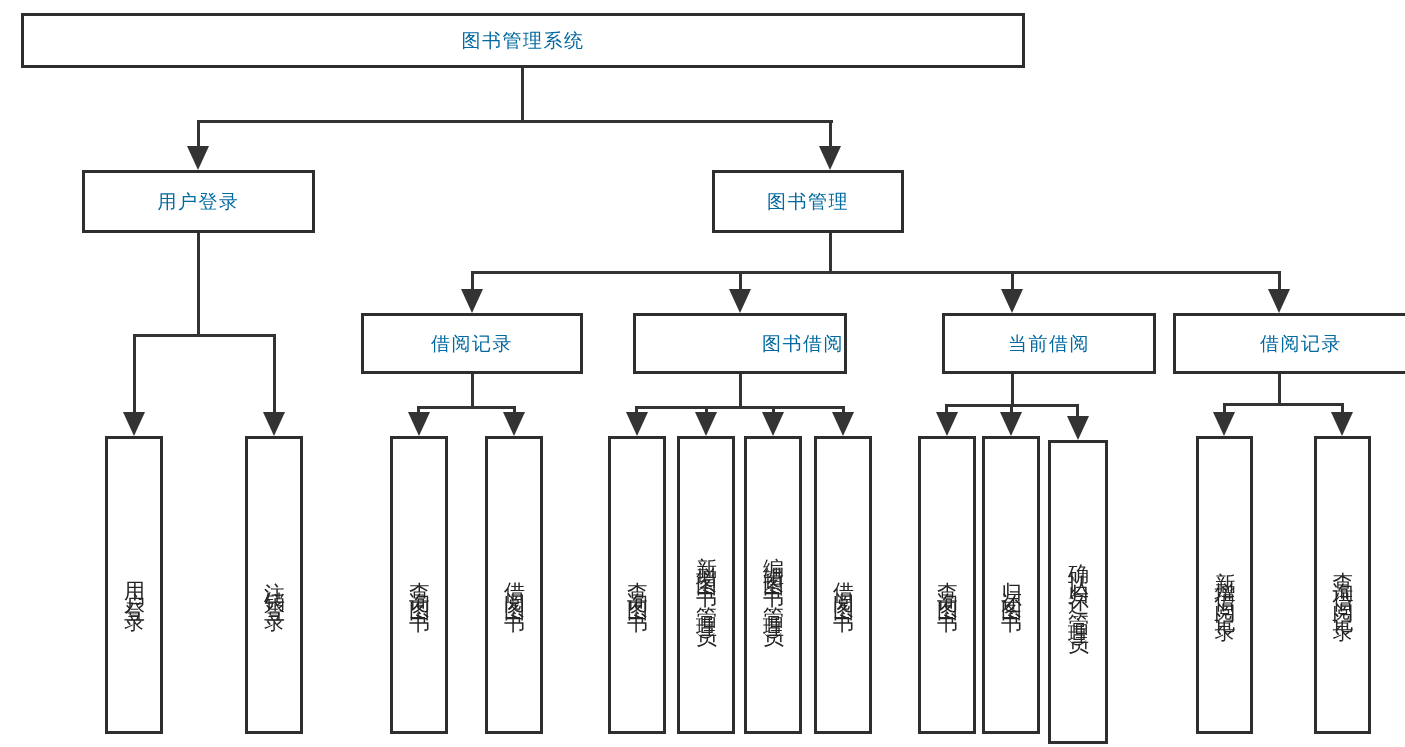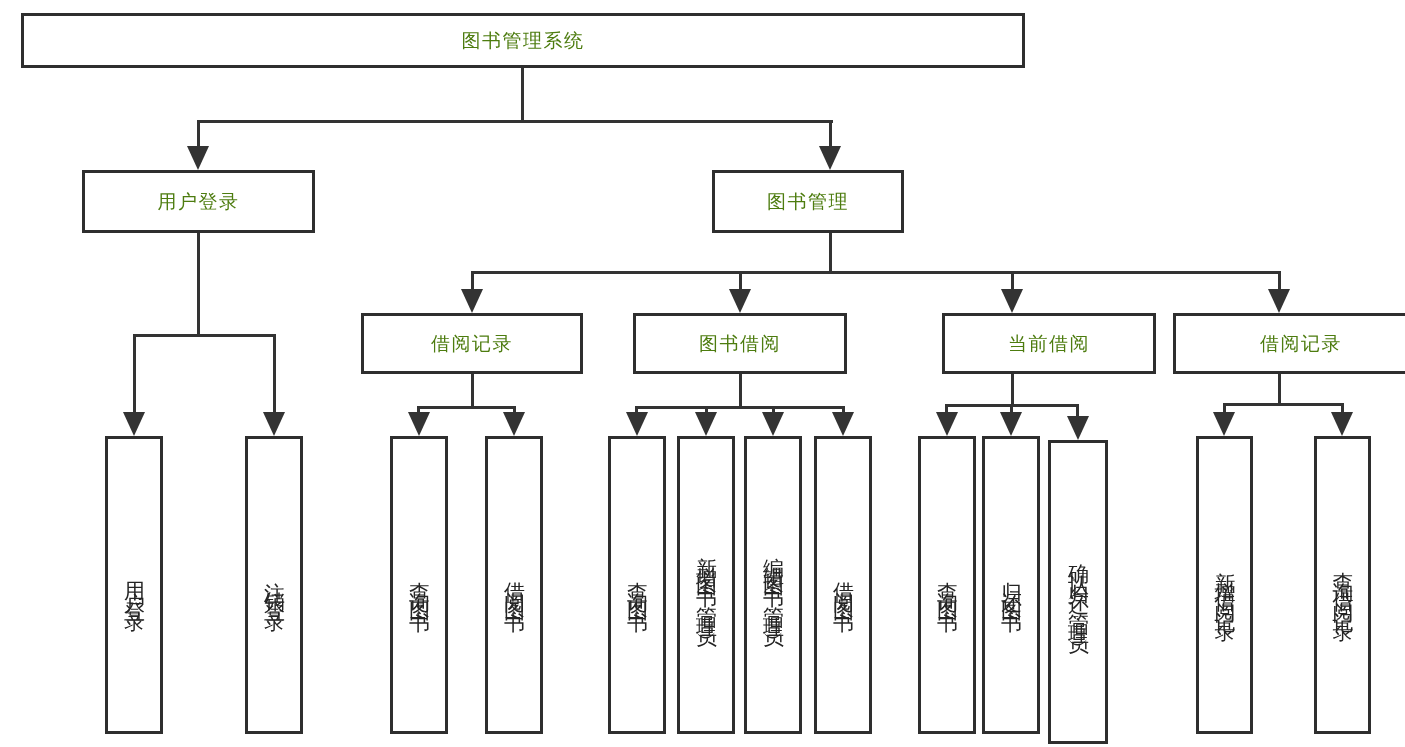--- a/index.html
+++ b/index.html
@@ -4,21 +4,21 @@
 <style>
   html,body{margin:0;padding:0;background:#ffffff;}
   .canvas{
     position:relative;width:1405px;height:747px;background:#ffffff;overflow:hidden;
     font-family:"DejaVu Sans","Liberation Sans",sans-serif;color:#262626;
   }
   .box{
     position:absolute;background:#ffffff;border:3px solid #2e2e2e;box-sizing:border-box;
     display:flex;align-items:center;justify-content:center;
   }
-  .h-label{font-size:19px;letter-spacing:1.5px;color:#4d7c0f;white-space:nowrap;}
+  .h-label{font-size:19px;letter-spacing:1.5px;color:#0369a1;white-space:nowrap;}
   .v-label{
     writing-mode:vertical-rl;text-orientation:mixed;
     font-size:21px;letter-spacing:10px;color:#242424;line-height:1;
   }
   .vl,.hl{position:absolute;background:#333333;}
   .vl{width:3px;}
   .hl{height:3px;}
   .arrow{
     position:absolute;width:0;height:0;
     border-left:11px solid transparent;border-right:11px solid transparent;
@@ -42,21 +42,21 @@
   <div class="box" style="left:82px;top:170px;width:233px;height:63px;">
     <span class="h-label">用户登录</span>
   </div>
   <div class="box" style="left:712px;top:170px;width:192px;height:63px;">
     <span class="h-label">图书管理</span>
   </div>
 
   <div class="box" style="left:361px;top:313px;width:222px;height:61px;">
     <span class="h-label">借阅记录</span>
   </div>
-  <div class="box" style="left:633px;top:313px;width:214px;height:61px;">
+  <div class="box" style="left:633px;top:313px;width:214px;height:61px;justify-content:flex-end;">
     <span class="h-label">图书借阅</span>
   </div>
   <div class="box" style="left:905px;top:313px;width:214px;height:61px;margin-left:37px;">
     <span class="h-label">当前借阅</span>
   </div>
   <div class="box" style="left:1173px;top:313px;width:256px;height:61px;">
     <span class="h-label">借阅记录</span>
   </div>
 
   <div class="box" style="left:105px;top:436px;width:58px;height:298px;">

